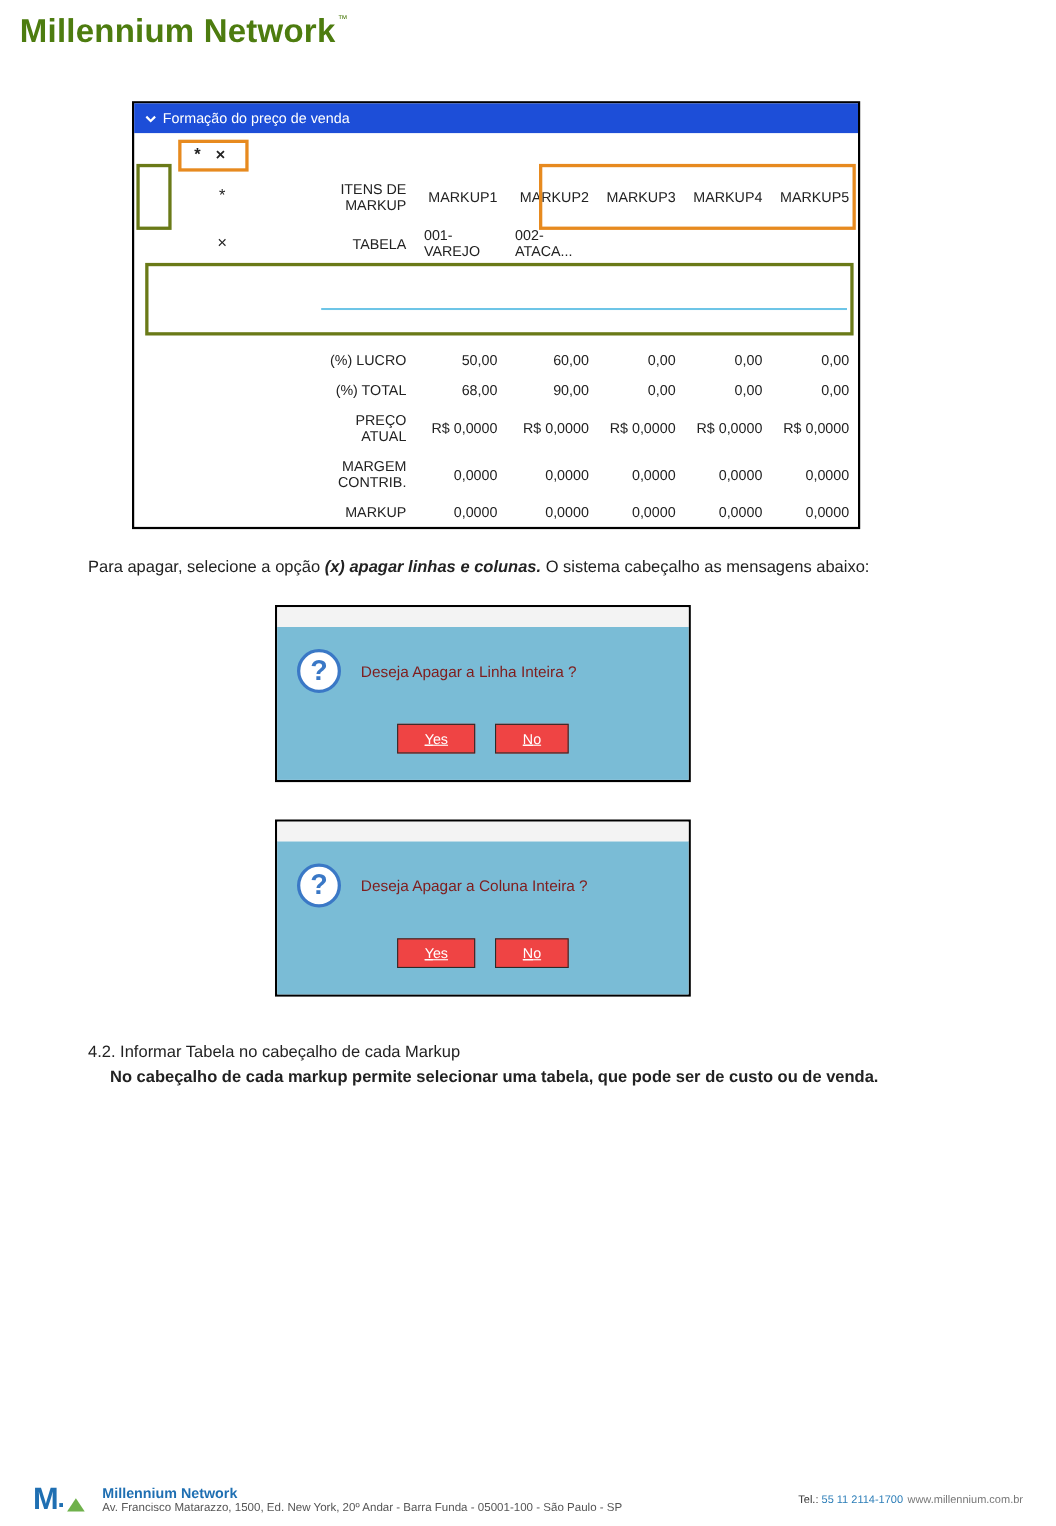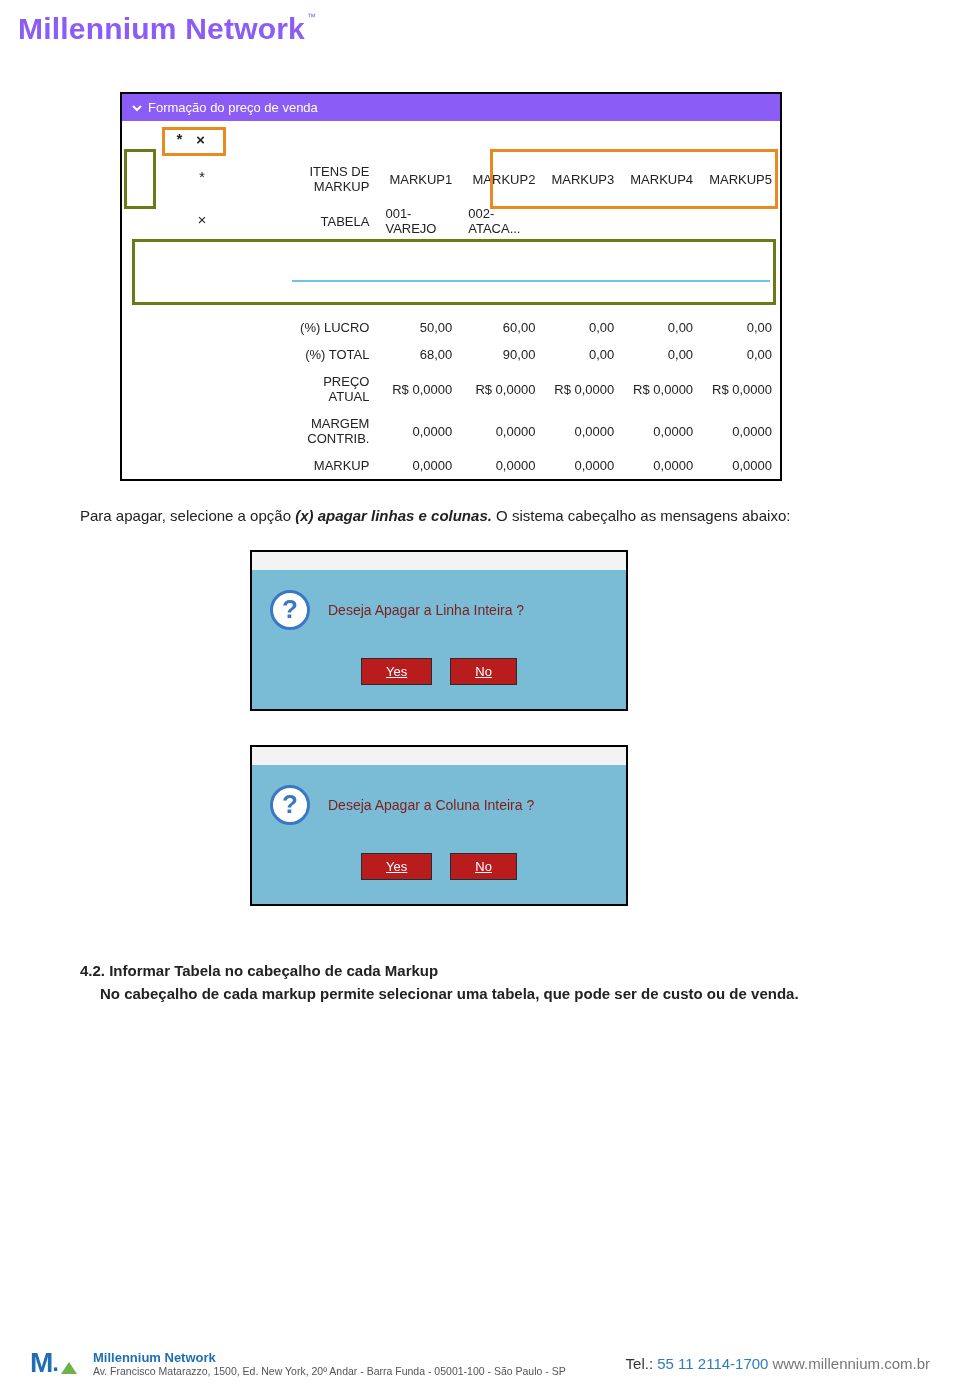--- a/index.html
+++ b/index.html
@@ -6,42 +6,42 @@
   body {
     margin: 0;
     font-family: Arial, Helvetica, sans-serif;
     background: #fff;
     width: 960px;
     height: 1387px;
     position: relative;
     color: #222;
   }
   .header {
-    color: #8b5cf6;
+    color: #4d7c0f;
     font-size: 30px;
     font-weight: bold;
     padding: 12px 34px 6px 18px;
     letter-spacing: 0.2px;
   }
   .tm {
     font-size: 9px;
     vertical-align: top;
     font-weight: normal;
     margin-left: 2px;
   }
   .screenshot1-wrap {
     margin: 40px 0 0 120px;
     width: 662px;
   }
   .ss1 {
     border: 2px solid #000;
     background: #fff;
   }
   .ss1-titlebar {
-    background: #8b5cf6;
+    background: #1d4ed8;
     color: #fff;
     font-size: 13px;
     padding: 6px 10px;
     display: flex;
     align-items: center;
     gap: 6px;
   }
   .ss1-titlebar svg { width: 10px; height: 10px; }
   .ss1-toolbar {
     padding: 6px 8px 2px 40px;
@@ -139,35 +139,35 @@
   }
   .dialog-msg {
     font-size: 14px;
     color: #7f1d1d;
   }
   .dialog-buttons {
     display: flex;
     gap: 18px;
   }
   .dialog-btn {
-    background: #b91c1c;
+    background: #ef4444;
     color: #fff;
     border: 1px solid #2b2b2b;
     padding: 5px 24px;
     font-size: 13px;
     text-decoration: underline;
     text-decoration-color: #fff;
     cursor: pointer;
   }
   .dialog-btn:first-letter { text-decoration: underline; }
 
   .section-heading {
-    font-weight: bold;
+    font-weight: normal;
     font-size: 15px;
-    margin: 56px 80px 4px 80px;
+    margin: 42px 80px 4px 80px;
   }
   .section-para {
     font-size: 15px;
     margin: 0 80px 0 100px;
     line-height: 1.5;
     font-weight: bold;
   }
 
   .footer {
     position: absolute;
@@ -205,21 +205,21 @@
     font-weight: bold;
     margin-left:-3px;
   }
   .footer-mid { flex: 1; }
   .footer-title {
     color: #1f6fb2;
     font-weight: bold;
     font-size: 13px;
   }
   .footer-addr { font-size: 10.5px; }
-  .footer-tel { font-size: 15px; }
+  .footer-tel { font-size: 10px; }
   .footer-tel .lbl { color:#333; }
   .footer-tel .num { color:#2c7eb8; }
   .footer-tel .url { color:#777; margin-left:4px; }
 </style>
 </head>
 <body>
 
 <div class="header">
   <span>Millennium Network</span><span class="tm">™</span>
 </div>

